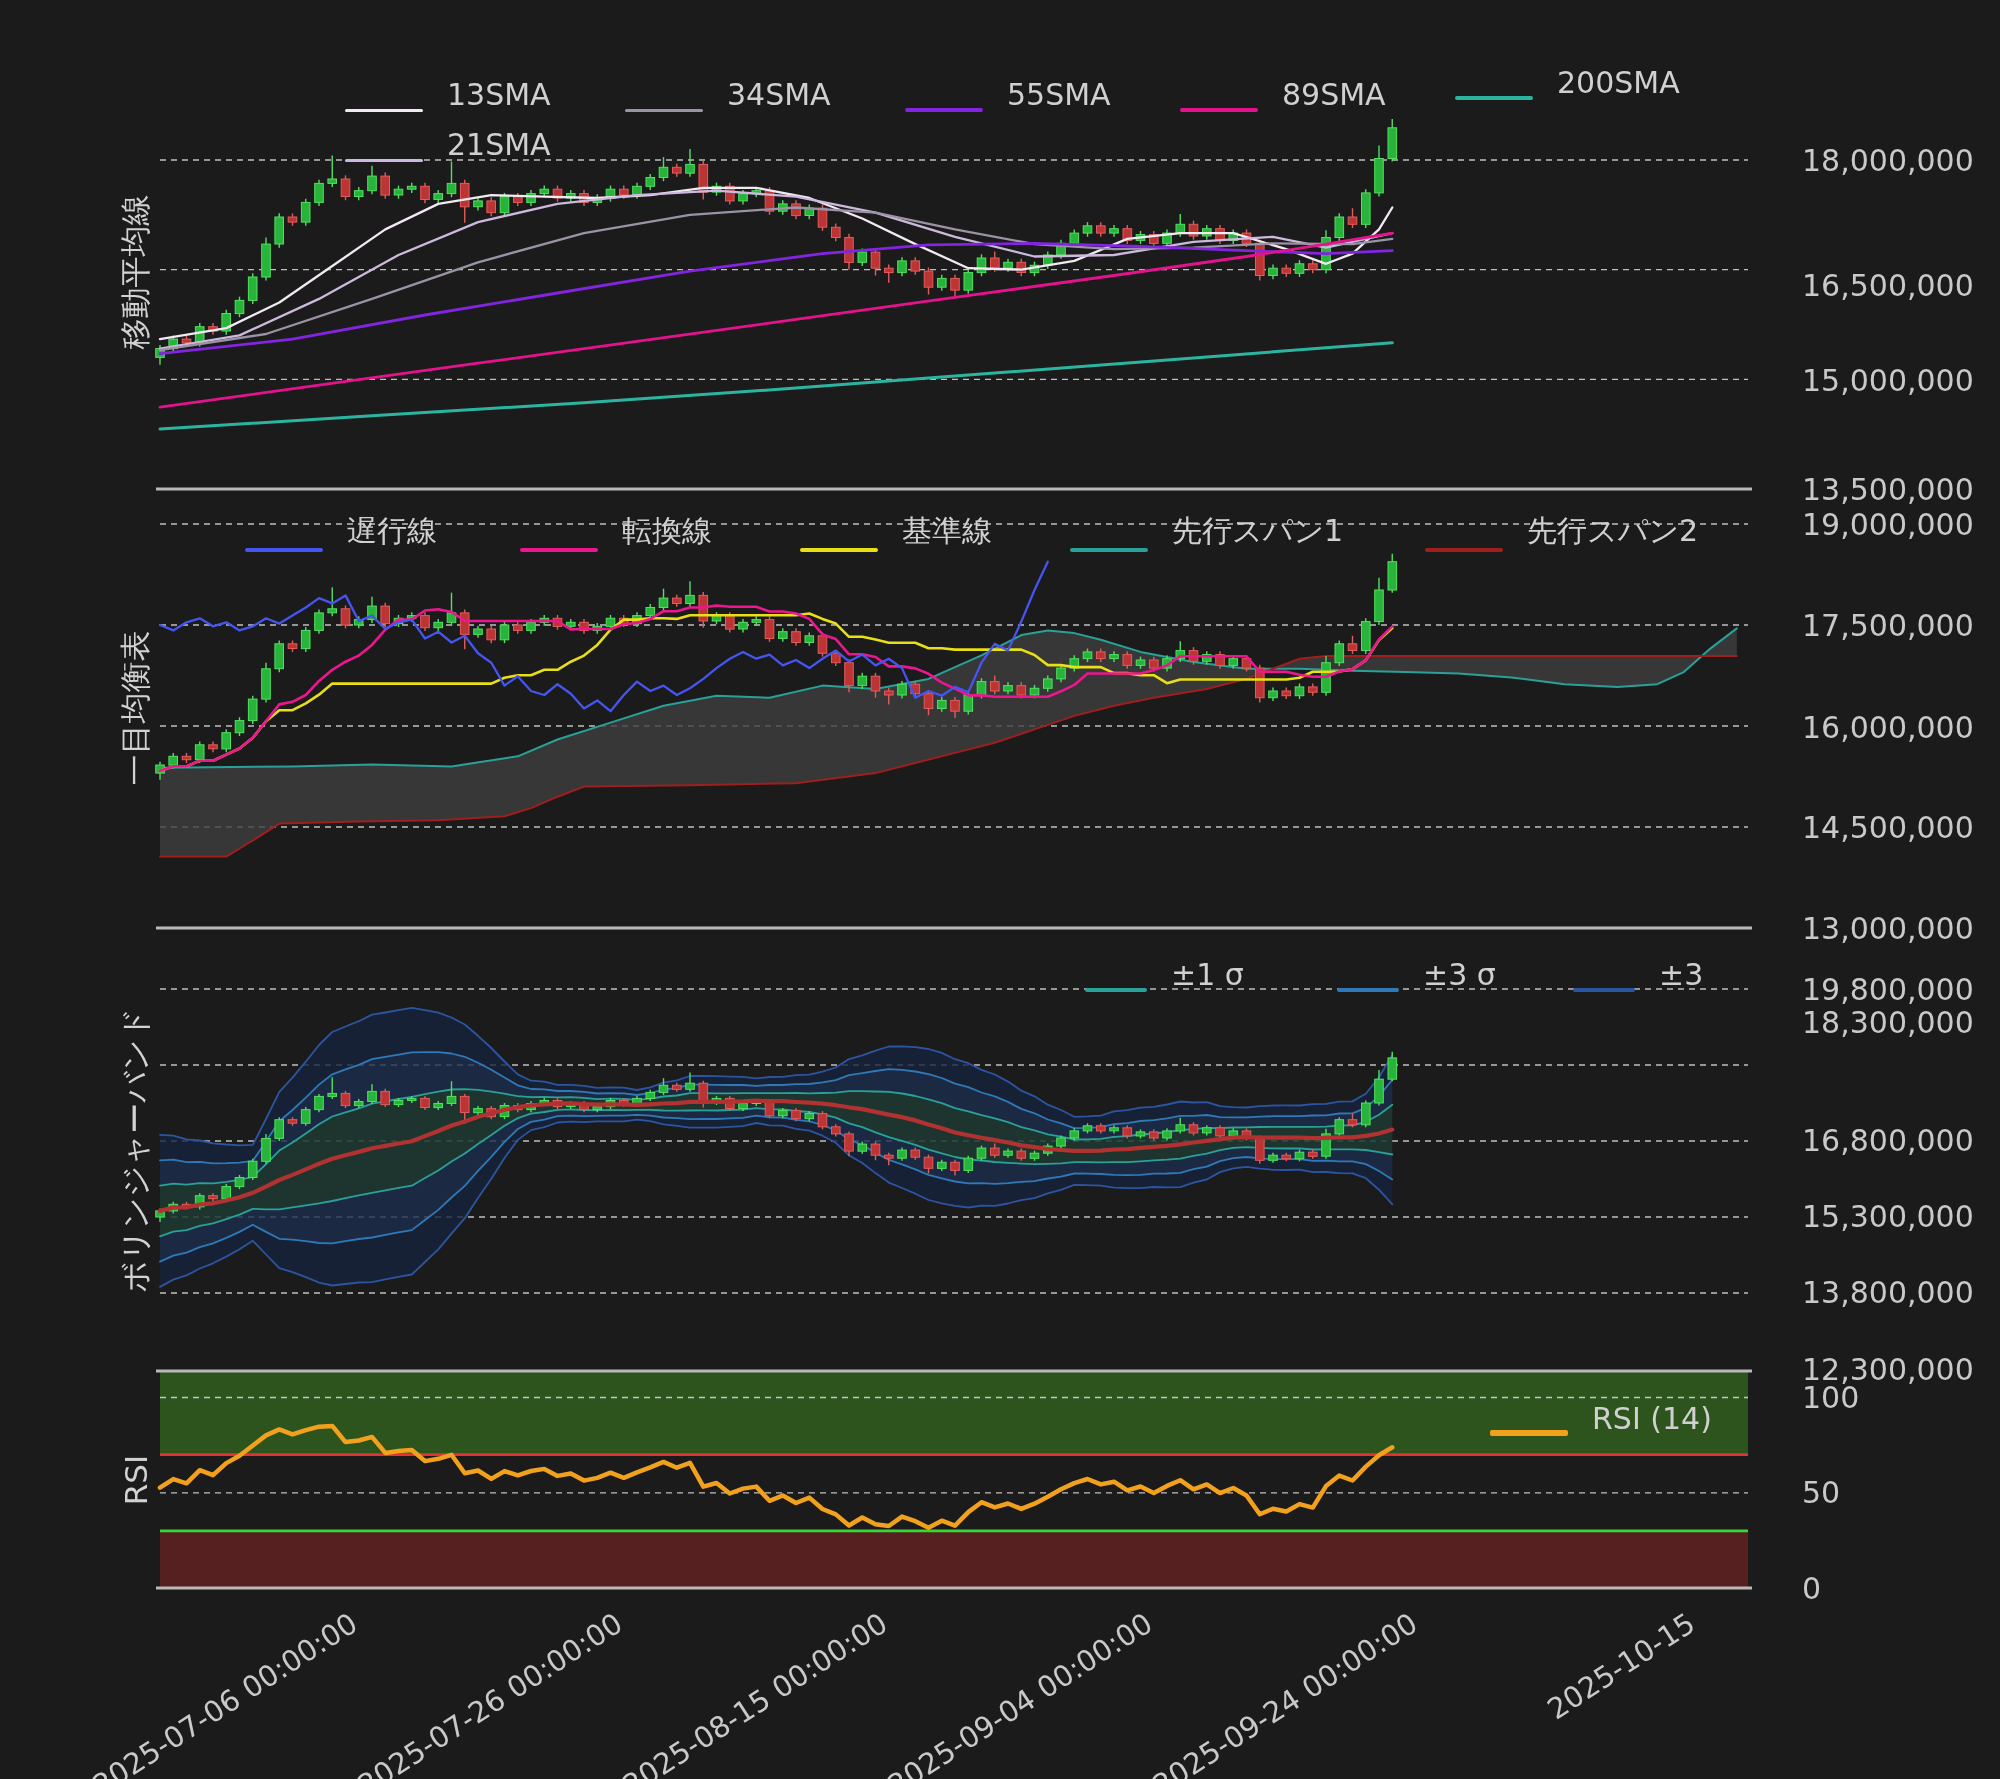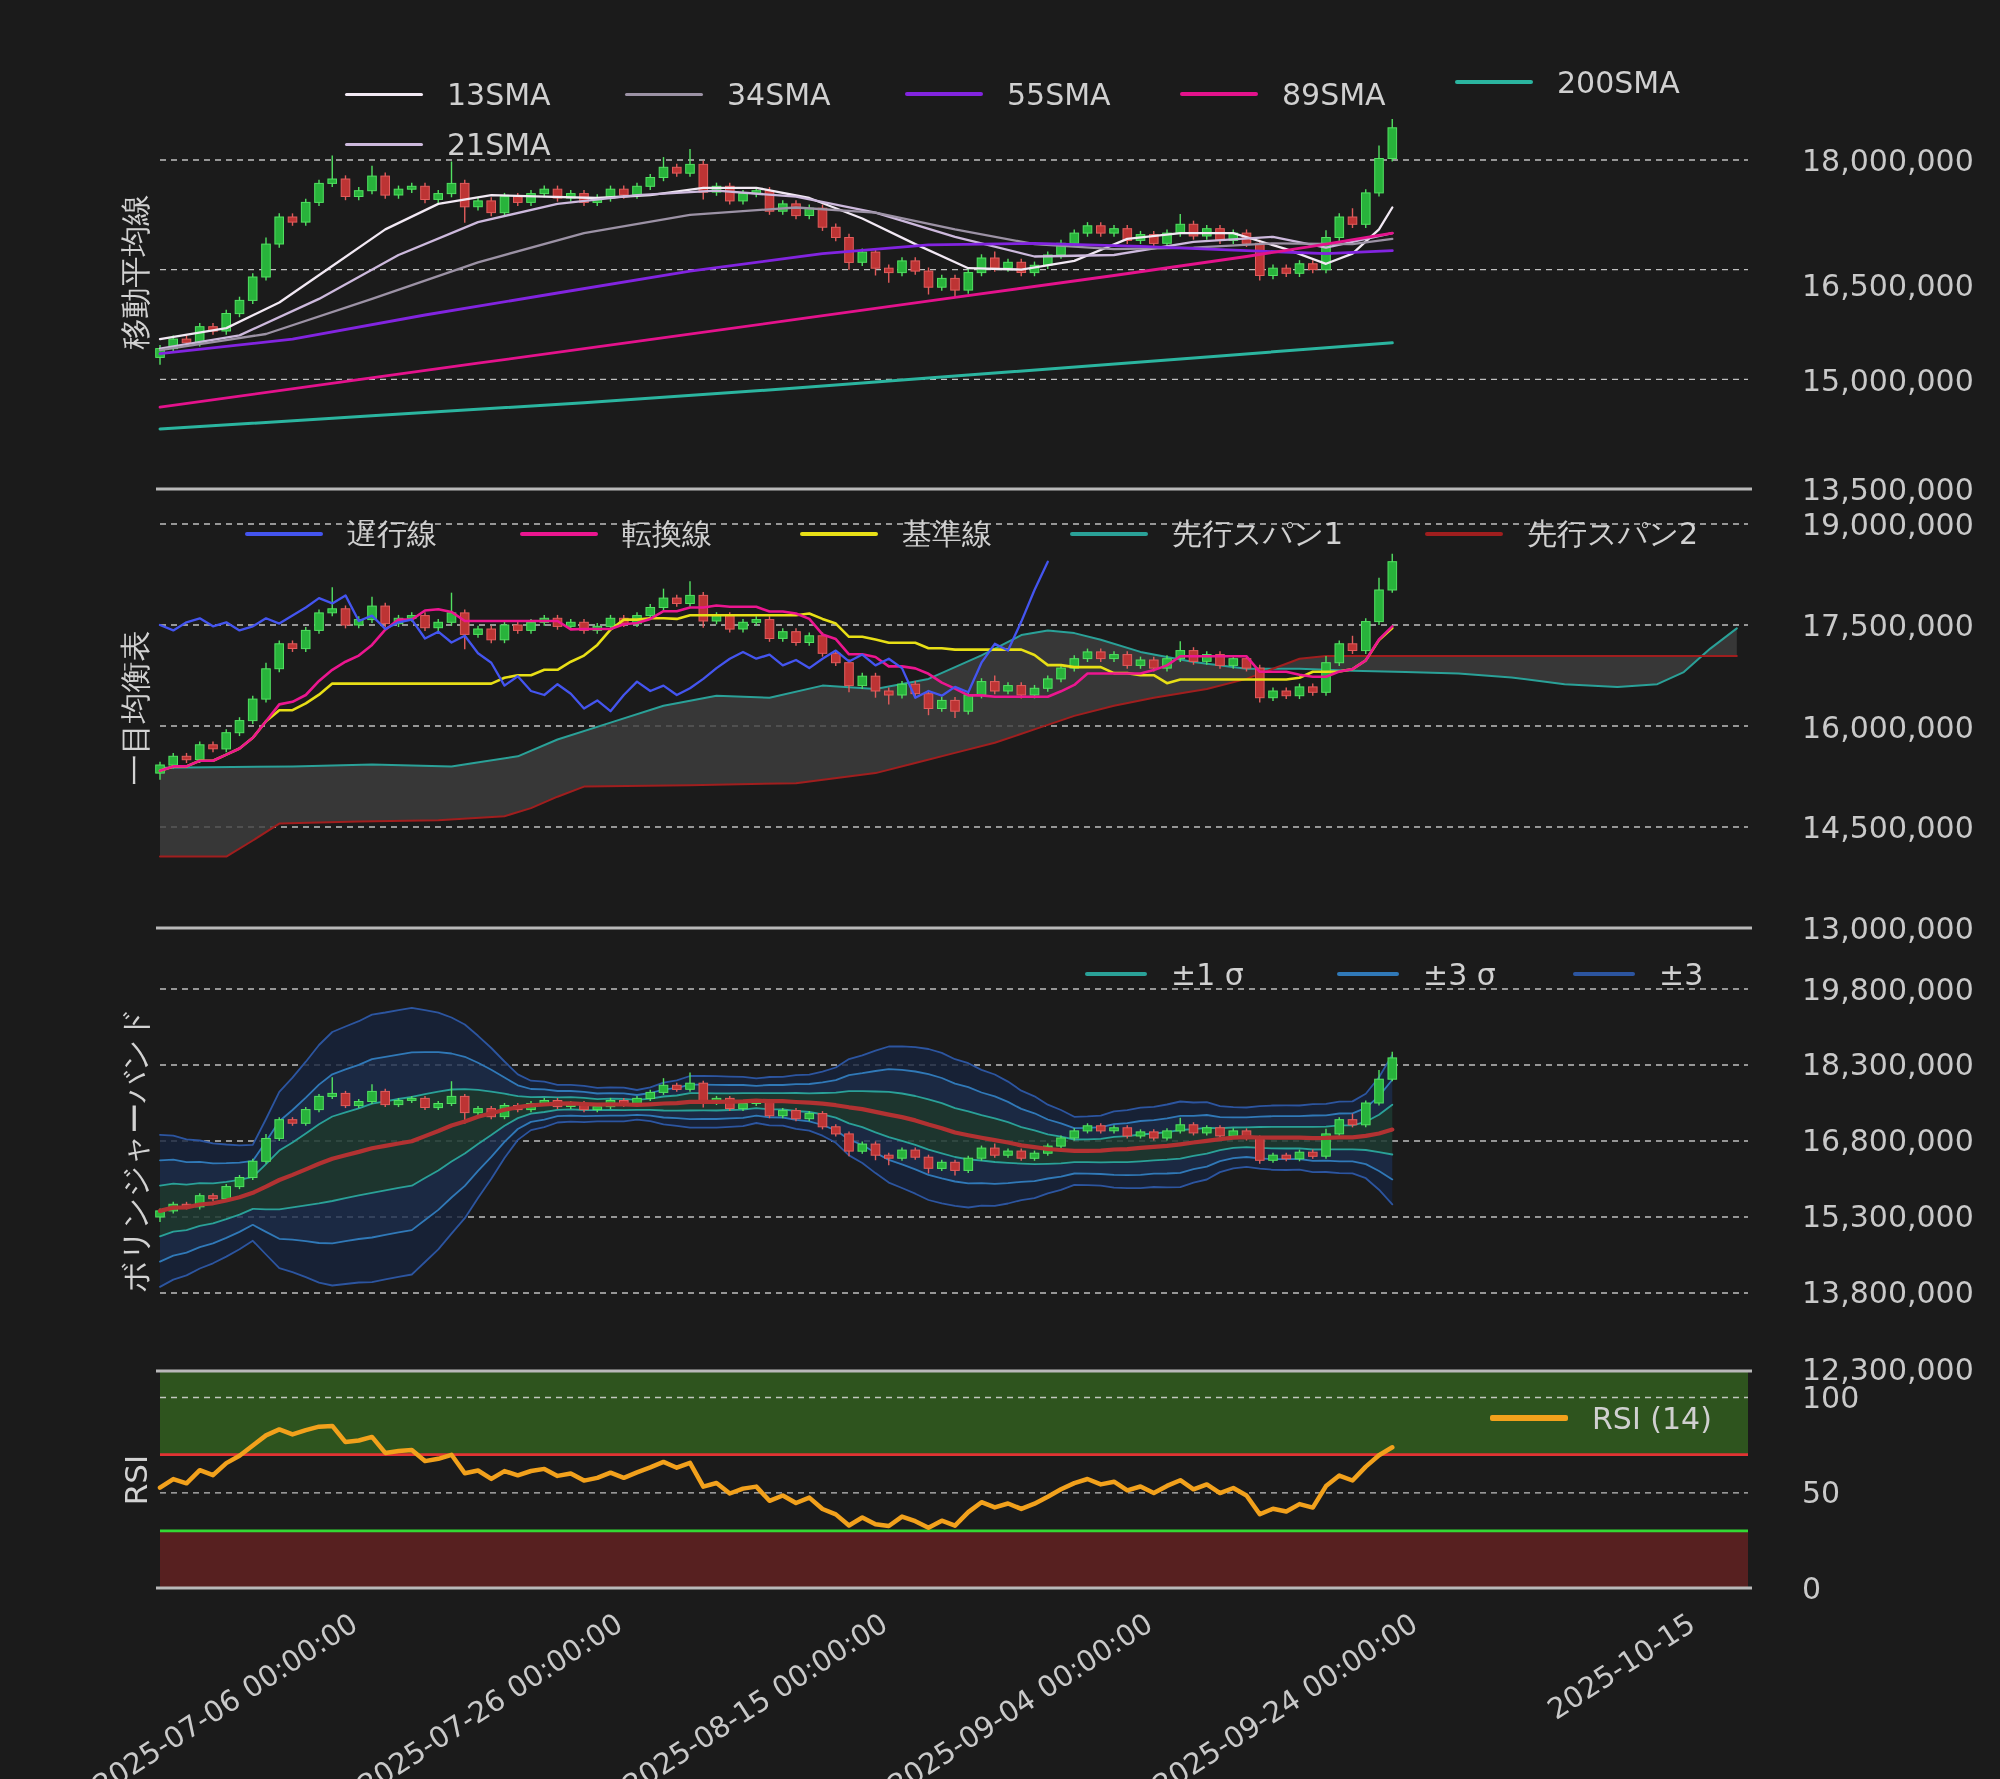--- a/index.html
+++ b/index.html
@@ -3,21 +3,21 @@
 <meta charset="utf-8">
 <style>
   html,body{margin:0;padding:0;background:#1b1b1b;}
   .fig{position:relative;width:2000px;height:1779px;background:#1b1b1b;overflow:hidden;
        font-family:"DejaVu Sans",sans-serif;}
   #plot{position:absolute;left:0;top:0;width:2000px;height:1779px;display:block;}
   .ylab{position:absolute;left:1762px;font-size:30px;color:#c9c9c9;white-space:nowrap;
         font-family:"DejaVu Sans",sans-serif;margin-left:40px;}
   .vt{position:absolute;transform:translate(-50%,-50%) rotate(-90deg);color:#d2d2d2;
       font-size:31px;white-space:nowrap;}
-  .leg{position:absolute;display:flex;align-items:center;color:#d0d0d0;font-size:30px;
+  .leg{position:absolute;display:flex;align-items:flex-end;color:#d0d0d0;font-size:30px;
        white-space:nowrap;height:36px;}
   .sw{display:inline-block;width:78px;height:4px;border-radius:2px;margin-right:24px;background:#888;}
   .xt{position:absolute;width:0;height:0;}
   .xt>span{position:absolute;right:0;top:0;white-space:nowrap;transform-origin:100% 0;
            transform:rotate(-33deg);color:#c9c9c9;font-size:29px;}
 </style>
 </head>
 <body>
 
 <div class="fig">
@@ -643,21 +643,21 @@
   <div class="ylab" style="top:143px">18,000,000</div>
   <div class="ylab" style="top:268px">16,500,000</div>
   <div class="ylab" style="top:363px">15,000,000</div>
   <div class="ylab" style="top:472px">13,500,000</div>
   <div class="ylab" style="top:507px">19,000,000</div>
   <div class="ylab" style="top:608px">17,500,000</div>
   <div class="ylab" style="top:710px">16,000,000</div>
   <div class="ylab" style="top:810px">14,500,000</div>
   <div class="ylab" style="top:911px">13,000,000</div>
   <div class="ylab" style="top:972px">19,800,000</div>
-  <div class="ylab" style="top:1047px">18,300,000</div>
+  <div class="ylab" style="top:1005px">18,300,000</div>
   <div class="ylab" style="top:1123px">16,800,000</div>
   <div class="ylab" style="top:1199px">15,300,000</div>
   <div class="ylab" style="top:1275px">13,800,000</div>
   <div class="ylab" style="top:1352px">12,300,000</div>
   <div class="ylab" style="top:1380px">100</div>
   <div class="ylab" style="top:1475px">50</div>
   <div class="ylab" style="top:1571px">0</div>
 
   <div class="xt" style="left:345px;top:1606px">
       <span>2025-07-06 00:00:00</span>

